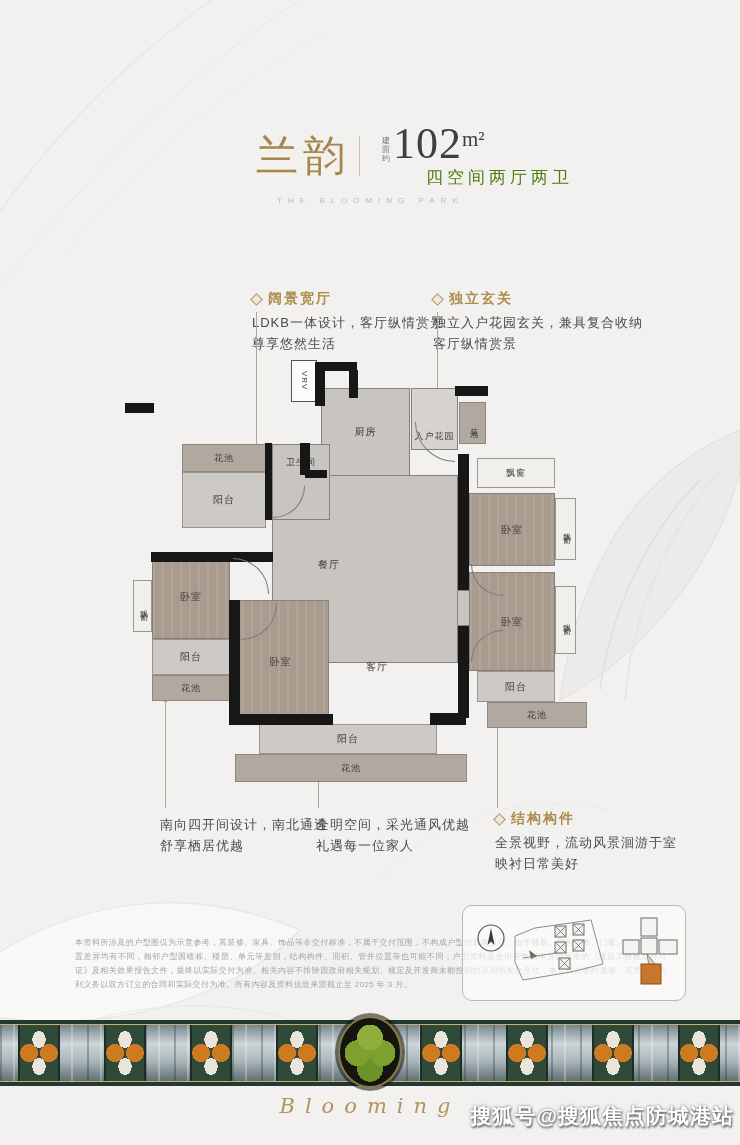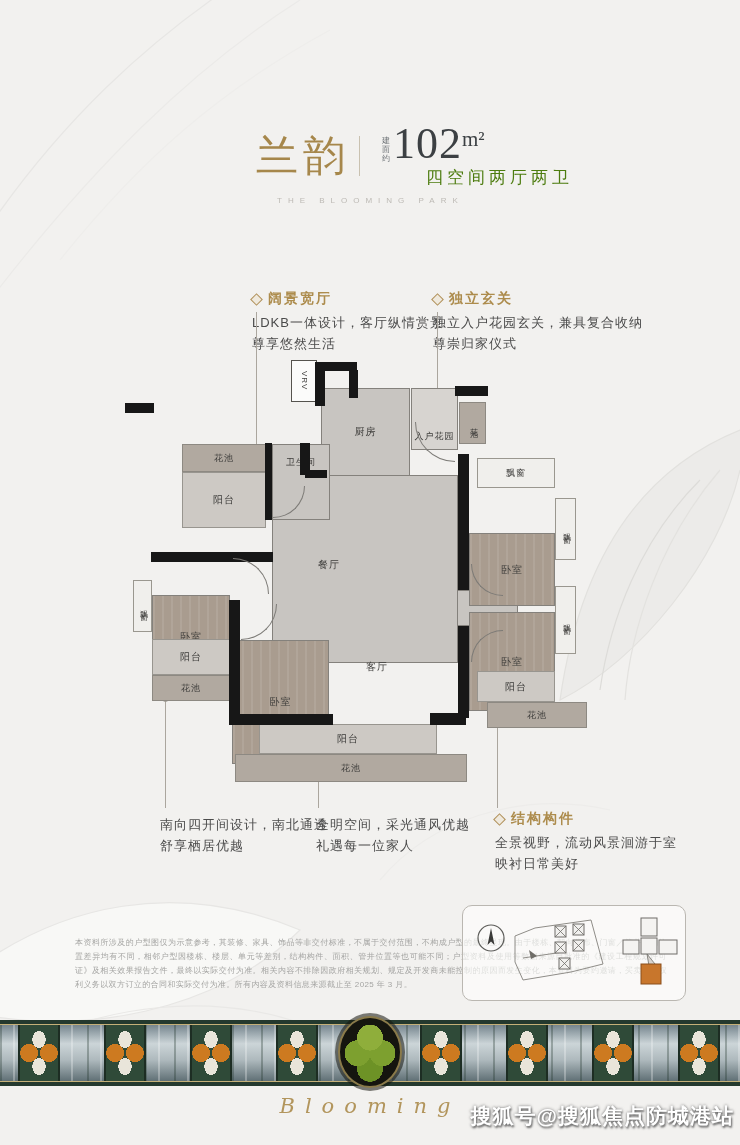--- a/index.html
+++ b/index.html
@@ -33,21 +33,21 @@
             border-radius:50%;background:transparent;}
   
   #plan{left:125px;top:358px;width:495px;height:437px;}
   .room{position:absolute;border:1px solid #84817c;display:flex;
         align-items:center;justify-content:center;box-sizing:border-box;}
   .rlabel{font-size:10px;color:#3d3c3a;letter-spacing:1px;white-space:nowrap;}
   .sm{font-size:9px;}
   .vert{writing-mode:vertical-rl;text-orientation:upright;letter-spacing:2px;font-size:8px;}
   .gray{background:#c8c5c1;}
   .wood{background:#a99c8f;
-        background-image:repeating-linear-gradient(90deg,rgba(255,255,255,.09) 0 2px,rgba(0,0,0,0) 2px 9px);margin-top:40px;}
+        background-image:repeating-linear-gradient(90deg,rgba(255,255,255,.09) 0 2px,rgba(0,0,0,0) 2px 9px);}
   .balc{background:#cdc9c4;border-color:#98958f;}
   .flow{background:#b1a9a0;border-color:#8d8982;}
   .bay{background:#f0efec;border-color:#9a978f;}
   .entry{background:#d7d4d0;}
   .vrvbox{background:#fbfbfa;border:1px solid #55534e;}
   .w{position:absolute;background:#171717;}
   .arc{position:absolute;box-sizing:border-box;}
   .arc-tl{border-top:1px solid #7c7a76;border-left:1px solid #7c7a76;border-top-left-radius:100%;}
   .arc-tr{border-top:1px solid #7c7a76;border-right:1px solid #7c7a76;border-top-right-radius:100%;}
   .arc-bl{border-bottom:1px solid #7c7a76;border-left:1px solid #7c7a76;border-bottom-left-radius:100%;}
@@ -125,21 +125,21 @@
     </div>
   <div class="co-line">LDKB一体设计，客厅纵情赏景</div>
   <div class="co-line">尊享悠然生活</div>
 </div>
 <div class="co" style="left:433px;top:290px;">
   <div class="co-title">
       <span class="co-bullet"></span>
     <span>独立玄关</span>
     </div>
   <div class="co-line">独立入户花园玄关，兼具复合收纳</div>
-  <div class="co-line">尊崇归家仪式</div>
+  <div class="co-line">客厅纵情赏景</div>
 </div>
 <div class="co" style="left:160px;top:810px;">
   <div class="co-line">南向四开间设计，南北通透</div>
   <div class="co-line">舒享栖居优越</div>
 </div>
 <div class="co" style="left:316px;top:810px;">
   <div class="co-line">全明空间，采光通风优越</div>
   <div class="co-line">礼遇每一位家人</div>
 </div>
 <div class="co" style="left:495px;top:810px;">

